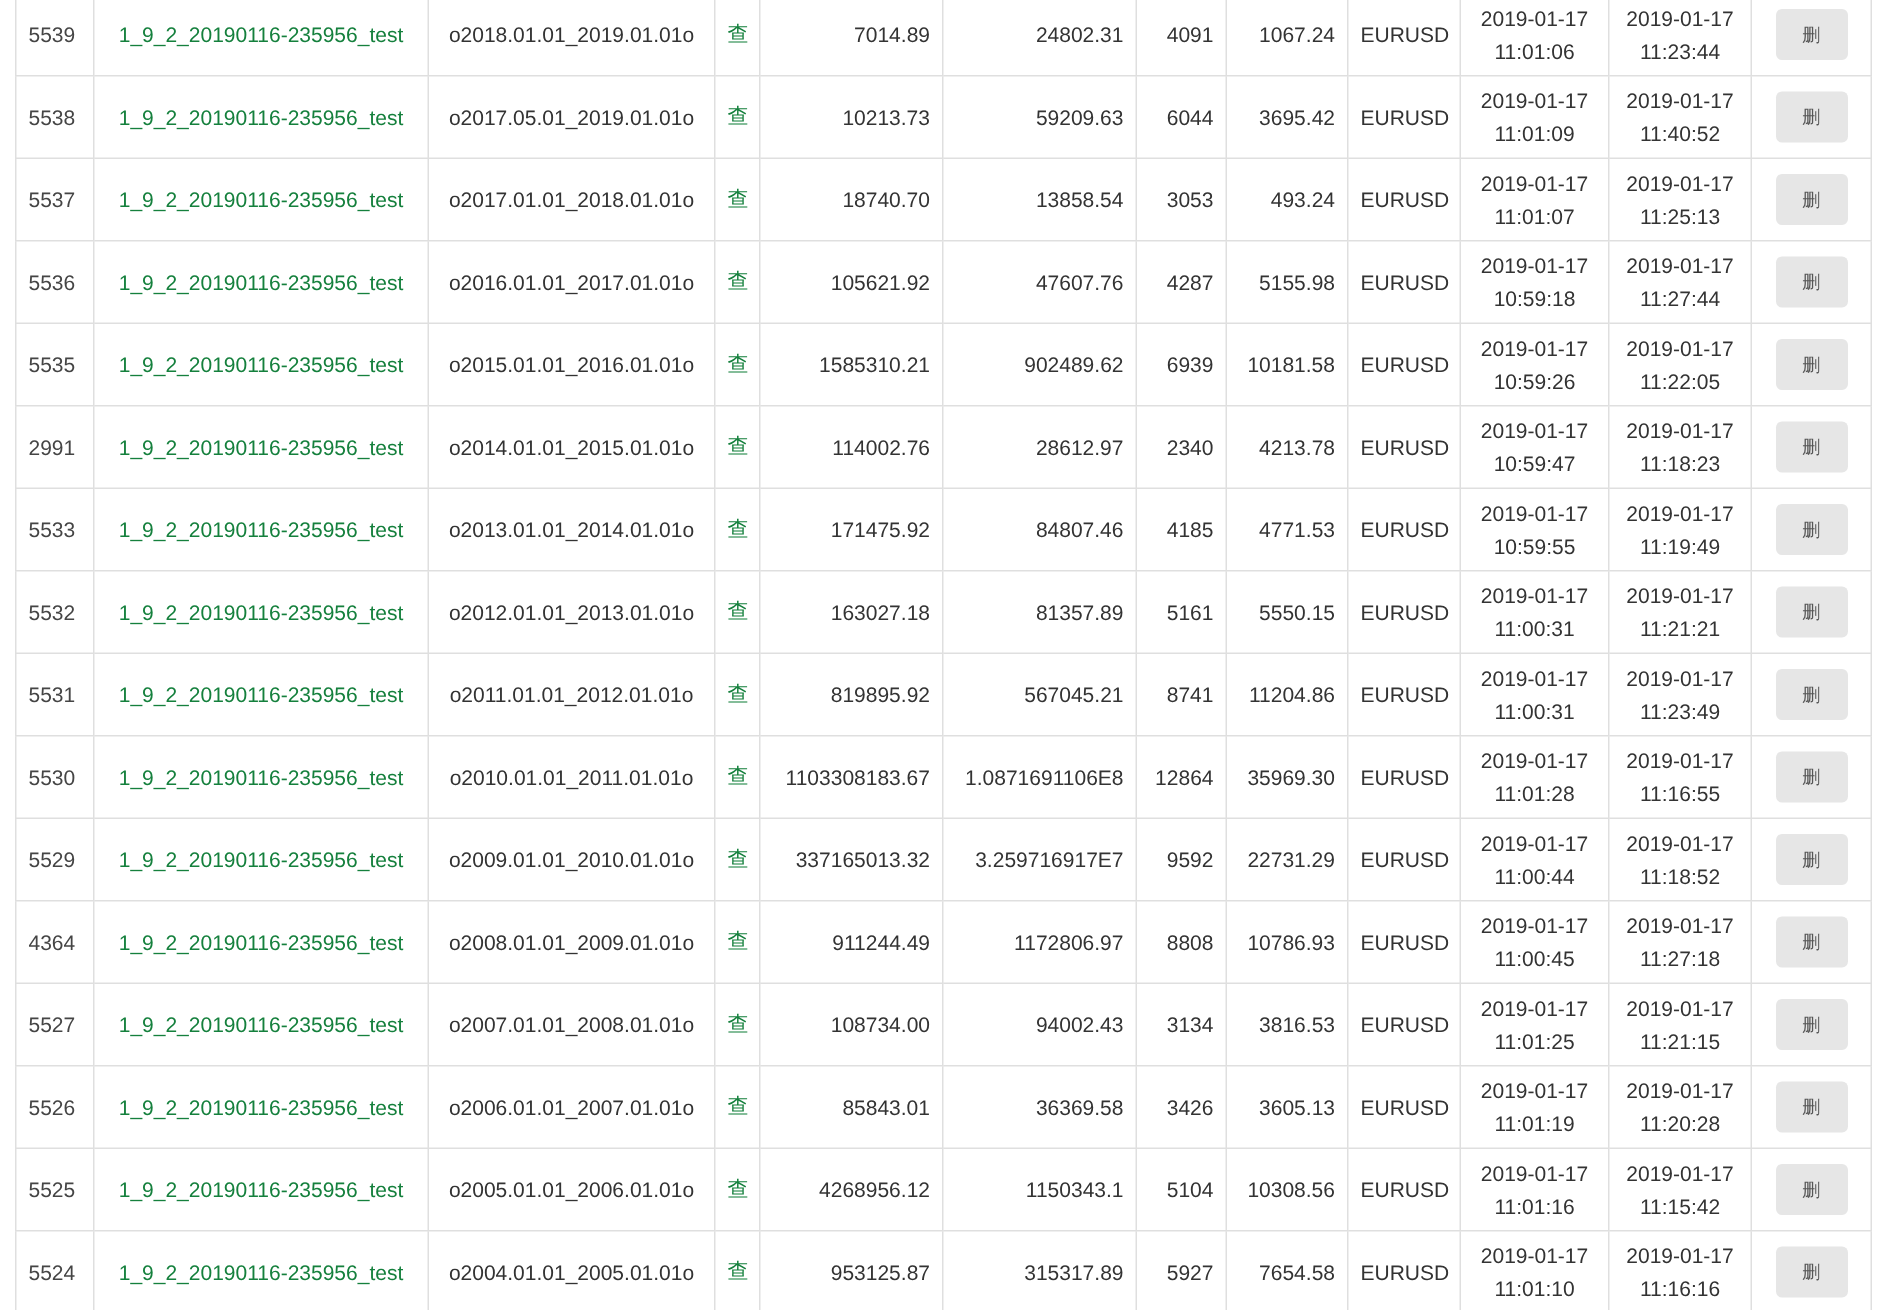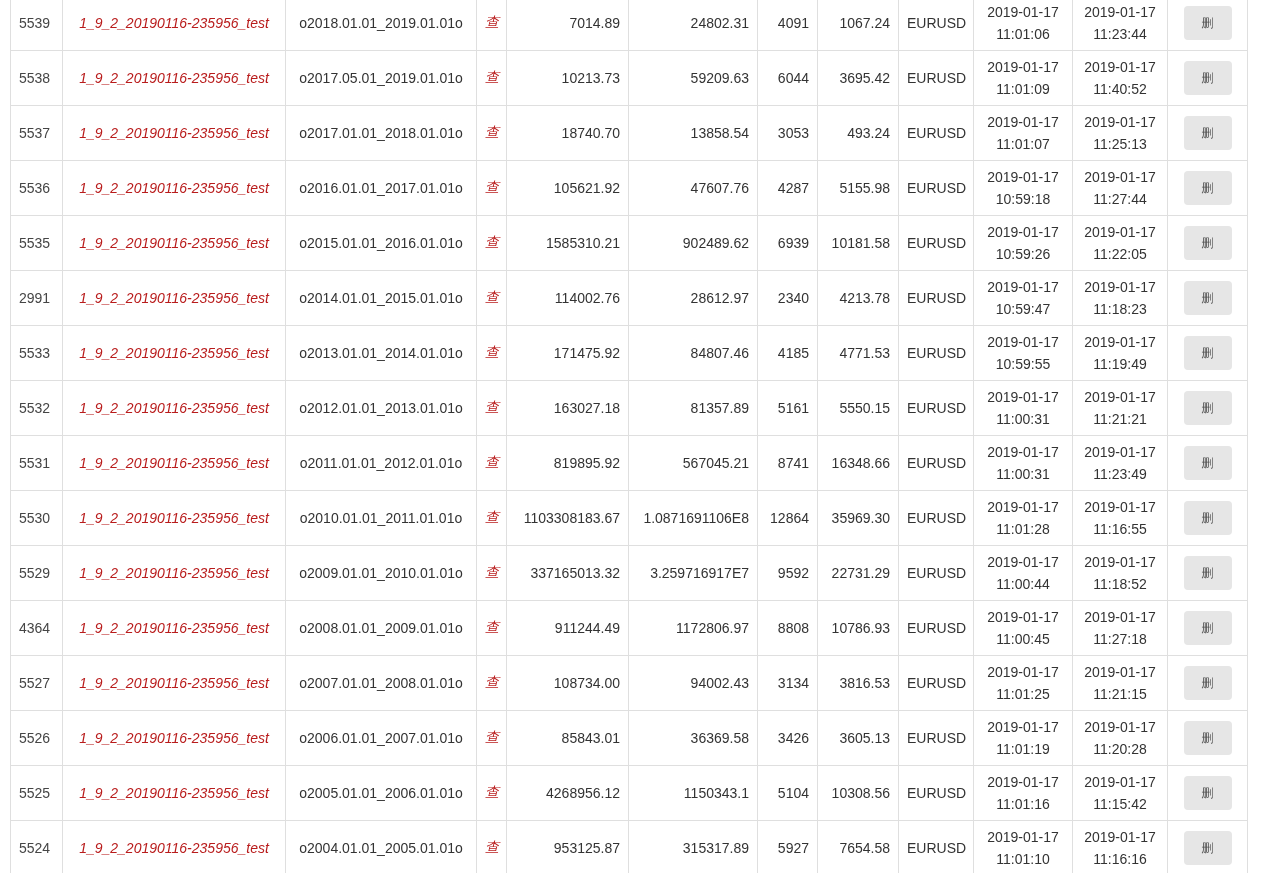--- a/index.html
+++ b/index.html
@@ -36,24 +36,23 @@
   td.c-id     { text-align: left;  color: #454545; }
   td.c-name   { text-align: center; }
   td.c-range  { text-align: center; color: #333333; }
   td.c-view   { text-align: center; padding: 0 4px; }
   td.c-num    { text-align: right; }
   td.c-symbol { text-align: center; }
   td.c-time   { text-align: center; line-height: 22px; padding: 0 4px; }
   td.c-del    { text-align: center; padding: 0; }
   td.c-time span { display: block; }
   a.tbl-link {
-    color: #b91c1c;
+    color: #15803d;
     text-decoration: none;
     cursor: pointer;
-    font-style: italic;
   }
   button.del-btn {
     background: #e6e6e6;
     border: none;
     border-radius: 4px;
     color: #555555;
     font-size: 12px;
     line-height: 12px;
     padding: 11px 18px;
     cursor: pointer;
@@ -241,21 +240,21 @@
           <td class="c-del"><button class="del-btn" type="button">删</button></td>
         </tr>
         <tr>
           <td class="c-id">5531</td>
           <td class="c-name"><a class="tbl-link" href="#">1_9_2_20190116-235956_test</a></td>
           <td class="c-range">o2011.01.01_2012.01.01o</td>
           <td class="c-view"><a class="tbl-link" href="#">查</a></td>
           <td class="c-num">819895.92</td>
           <td class="c-num">567045.21</td>
           <td class="c-num">8741</td>
-          <td class="c-num">16348.66</td>
+          <td class="c-num">11204.86</td>
           <td class="c-symbol">EURUSD</td>
           <td class="c-time">
             <span>2019-01-17</span>
             <span>11:00:31</span>
           </td>
           <td class="c-time">
             <span>2019-01-17</span>
             <span>11:23:49</span>
           </td>
           <td class="c-del"><button class="del-btn" type="button">删</button></td>

